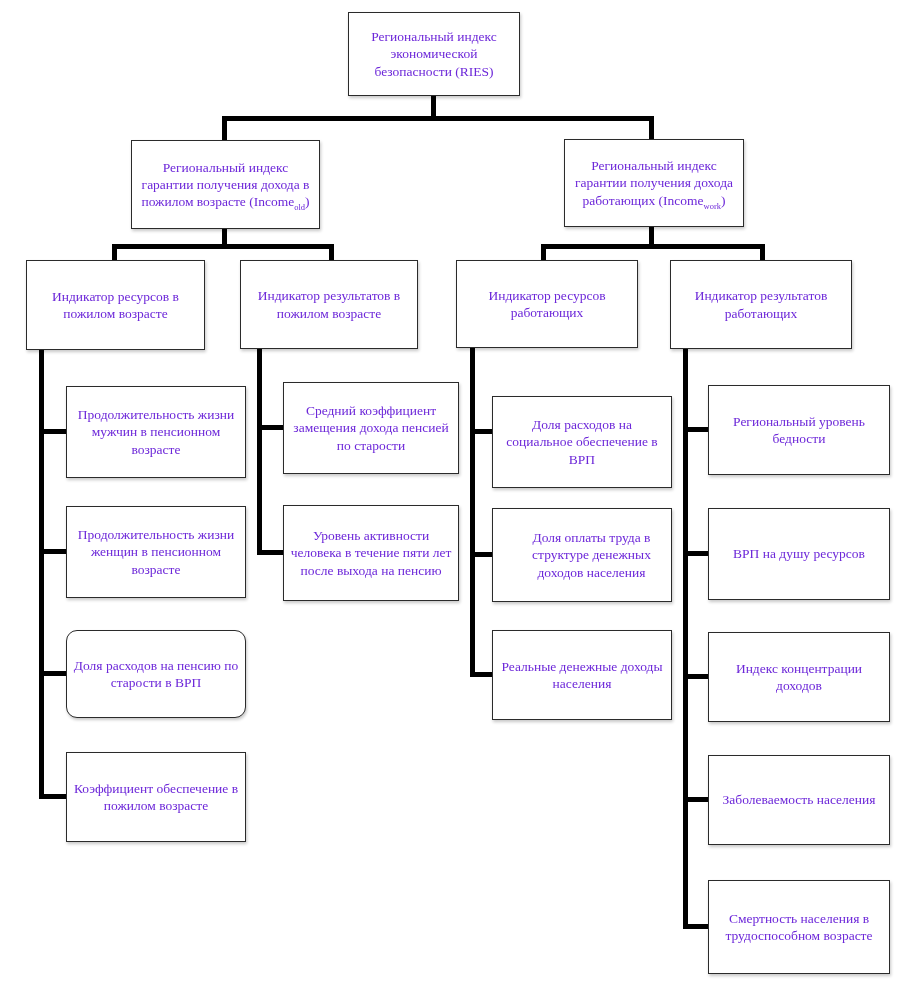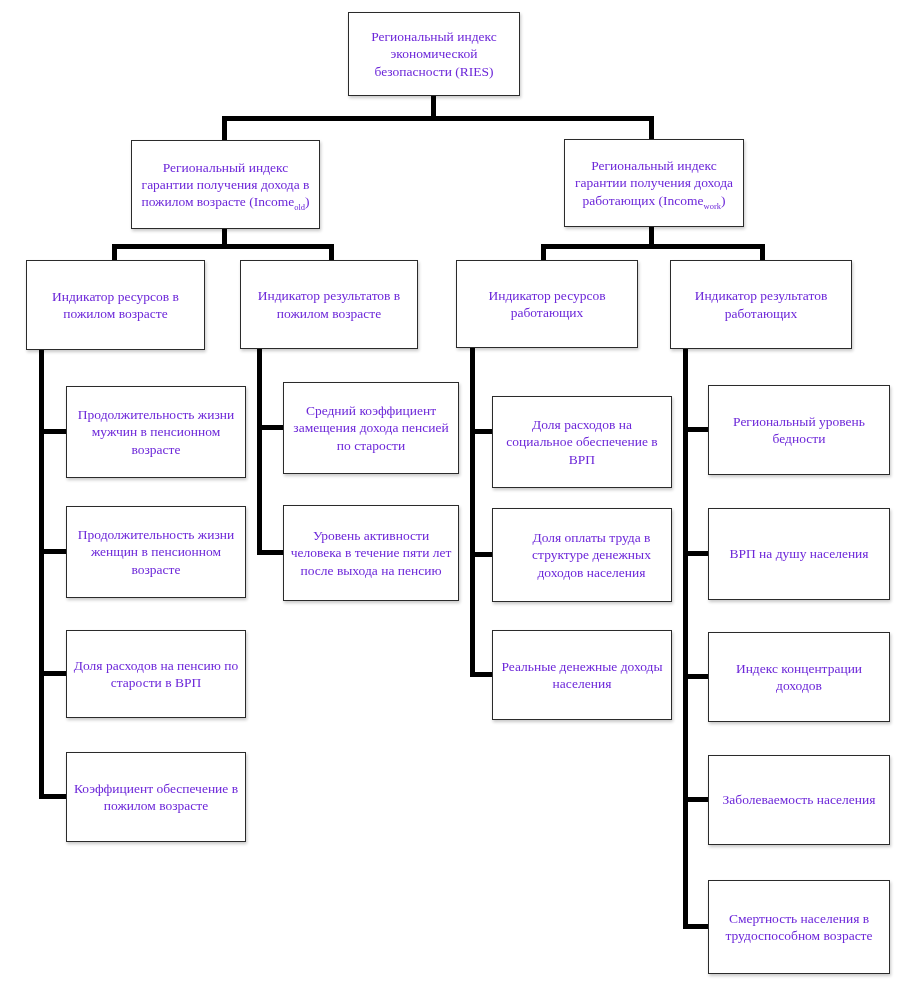--- a/index.html
+++ b/index.html
@@ -102,21 +102,21 @@
   <div class="node" style="left:670px; top:260px; width:182px; height:89px;">
     <div class="txt">Индикатор результатов работающих</div>
   </div>
 
   <div class="node" style="left:66px; top:386px; width:180px; height:92px;">
     <div class="txt">Продолжительность жизни мужчин в пенсионном возрасте</div>
   </div>
   <div class="node" style="left:66px; top:506px; width:180px; height:92px;">
     <div class="txt">Продолжительность жизни женщин в пенсионном возрасте</div>
   </div>
-  <div class="node" style="left:66px; top:630px; width:180px; height:88px;">
+  <div class="node" style="left:66px; top:630px; width:180px; height:88px;border-radius:11px;">
     <div class="txt">Доля расходов на пенсию по старости в ВРП</div>
   </div>
   <div class="node" style="left:66px; top:752px; width:180px; height:90px;">
     <div class="txt">Коэффициент обеспечение в пожилом возрасте</div>
   </div>
 
   <div class="node" style="left:283px; top:382px; width:176px; height:92px;">
     <div class="txt">Средний коэффициент замещения дохода пенсией по старости</div>
   </div>
   <div class="node" style="left:283px; top:505px; width:176px; height:96px;">
@@ -130,21 +130,21 @@
     <div class="txt">Доля оплаты труда в структуре денежных доходов населения</div>
   </div>
   <div class="node" style="left:492px; top:630px; width:180px; height:90px;">
     <div class="txt">Реальные денежные доходы населения</div>
   </div>
 
   <div class="node" style="left:708px; top:385px; width:182px; height:90px;">
     <div class="txt">Региональный уровень бедности</div>
   </div>
   <div class="node" style="left:708px; top:508px; width:182px; height:92px;">
-    <div class="txt">ВРП на душу населения</div>
+    <div class="txt">ВРП на душу ресурсов</div>
   </div>
   <div class="node" style="left:708px; top:632px; width:182px; height:90px;">
     <div class="txt">Индекс концентрации доходов</div>
   </div>
   <div class="node" style="left:708px; top:755px; width:182px; height:90px;">
     <div class="txt">Заболеваемость населения</div>
   </div>
   <div class="node" style="left:708px; top:880px; width:182px; height:94px;">
     <div class="txt">Смертность населения в трудоспособном возрасте</div>
   </div>

